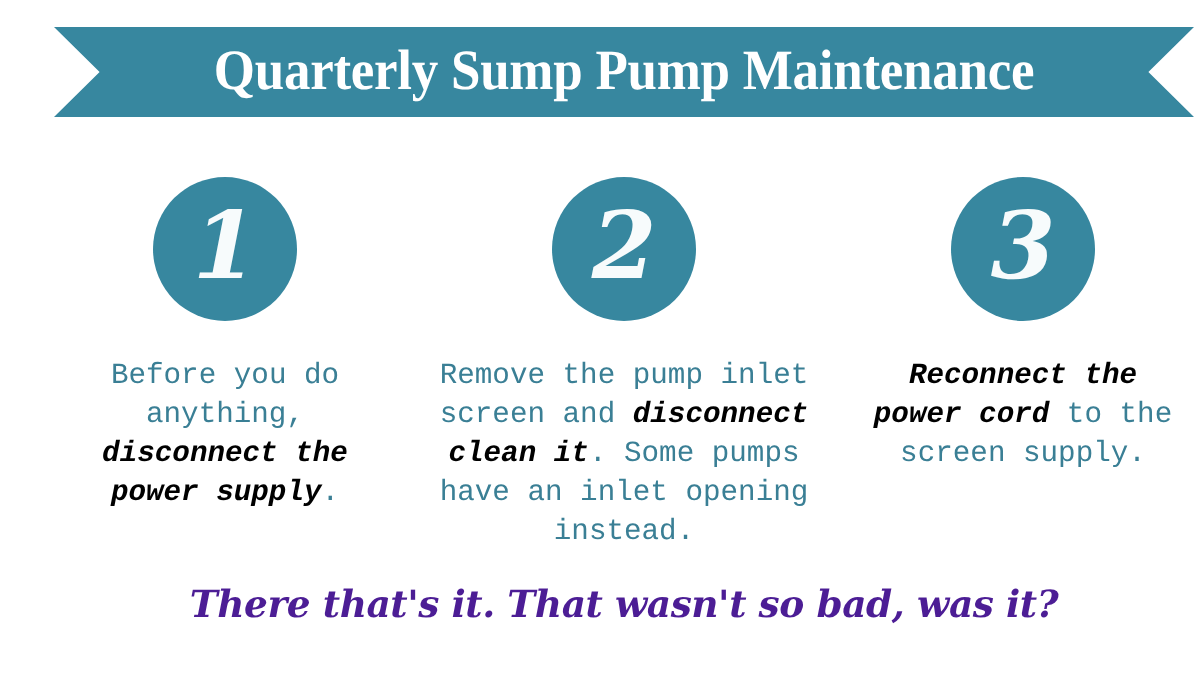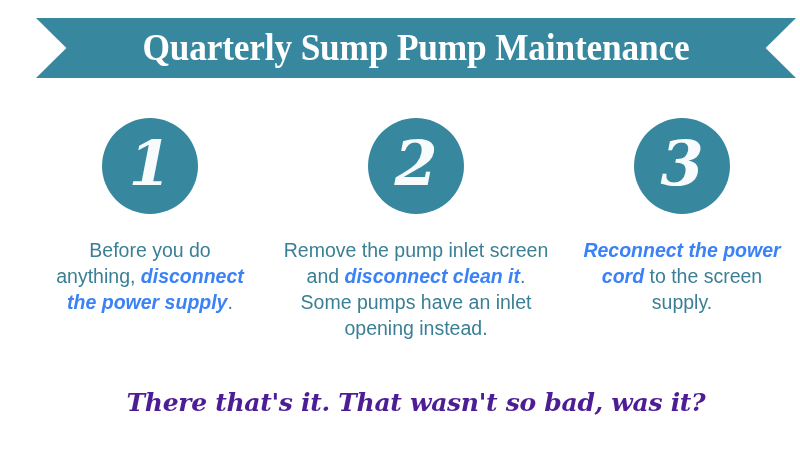--- a/index.html
+++ b/index.html
@@ -90,30 +90,30 @@
     font-style: italic;
     line-height: 1;
     padding-bottom: 4px;
     box-sizing: border-box;
   }
   .step-body {
     margin-top: 24px;
     width: 100%;
     text-align: center;
     color: #3a7f95;
-    font-family: Liberation Sans, sans-serif;
+    font-family: Liberation Mono, monospace;
     font-size: 19.5px;
     line-height: 1.33;
   }
   .step-1 .step-body { width: 205px; }
   .step-2 .step-body { width: 268px; }
   .step-3 .step-body { width: 218px; }
 
   .hl {
-    color: #3b82f6;
+    color: #000000;
     font-weight: 700;
     font-style: italic;
   }
 
   
   .footer {
     position: absolute;
     left: 0;
     top: 388px;
     width: 800px;

